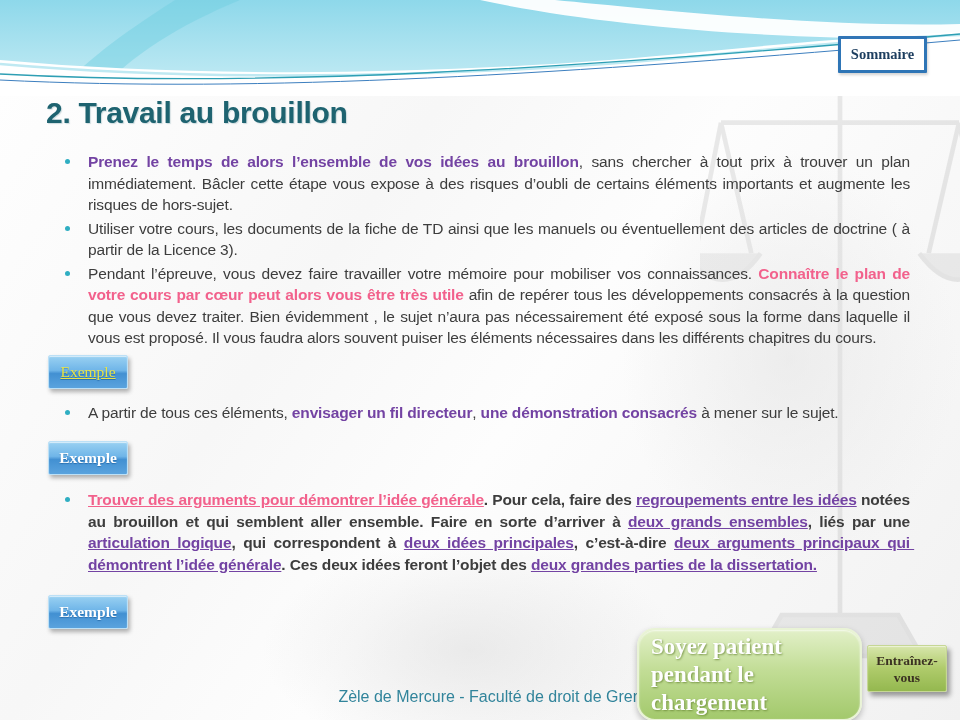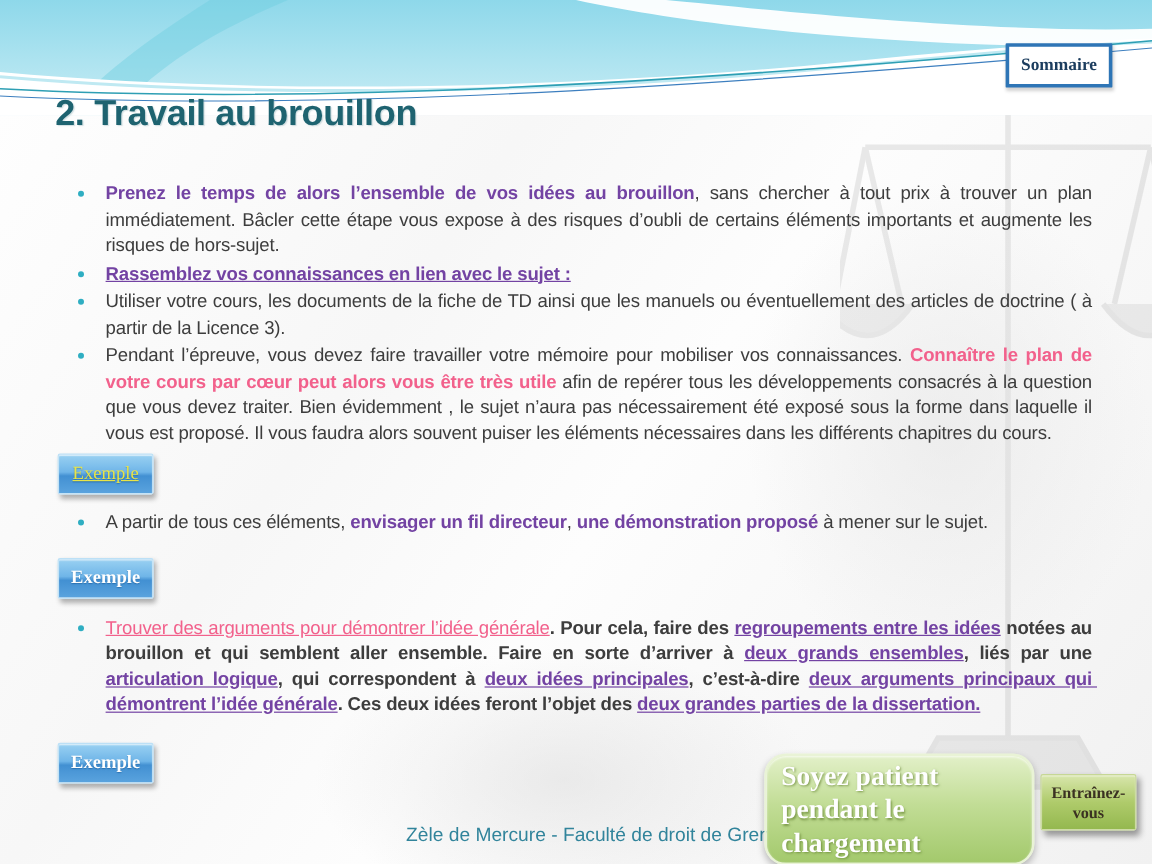--- a/index.html
+++ b/index.html
@@ -7,36 +7,36 @@
     background:linear-gradient(125deg,#ffffff 0%,#f7f7f7 35%,#fdfdfd 55%,#f1f1f1 100%);
     font-family:"Liberation Sans", sans-serif;}
   
   .band{position:absolute;top:0;left:0;width:960px;height:96px;z-index:1;}
   
   .sommaire{position:absolute;top:36px;left:838px;width:89px;height:37px;z-index:6;
     background:#ffffff;border:3px solid #2E75B6;border-radius:1px;
     font-family:"Liberation Serif", serif;font-weight:bold;font-size:14.5px;color:#1C3D5E;
     display:flex;align-items:center;justify-content:center;cursor:pointer;box-shadow:1px 2px 3px rgba(0,0,0,.18);}
   
-  .page-title{position:absolute;top:78px;left:46px;z-index:3;
+  .page-title{position:absolute;top:96px;left:46px;z-index:3;
     font-size:30px;font-weight:bold;color:#1E6370;letter-spacing:-0.3px;
     text-shadow:1px 1px 1px rgba(120,160,170,0.35);}
   
   .content{position:absolute;top:151px;left:48px;width:862px;z-index:3;}
   .bullet{position:relative;padding-left:40px;text-align:justify;
     font-size:15.5px;line-height:21.5px;color:#3D3D3D;letter-spacing:-0.15px;margin-bottom:2px;}
   .bullet::before{content:"";position:absolute;left:17px;top:8px;width:5px;height:5px;
     border-radius:50%;background:#2FAEC2;}
   .seg{white-space:pre-wrap;}
   .plain{}
   .bold{font-weight:bold;}
   .purple-bold{color:#7343A3;font-weight:bold;}
   .purple-bold-underline{color:#7343A3;font-weight:bold;text-decoration:underline;}
   .pink-bold{color:#F2618C;font-weight:bold;}
-  .pink-bold-underline{color:#F2618C;font-weight:normal;text-decoration:underline;}
+  .pink-bold-underline{color:#F2618C;font-weight:bold;text-decoration:underline;}
   
   .btn-row{}
   .btn-row-0{margin-top:6px;margin-bottom:13px;}
   .btn-row-1{margin-top:18px;margin-bottom:14px;}
   .btn-row-2{margin-top:20px;margin-bottom:0;}
   .exemple-btn{width:80px;height:34px;border:1px solid #BCE0F6;border-radius:2px;cursor:pointer;
     background:linear-gradient(180deg,#9AD1F2 0%,#6FB5E8 45%,#4290D2 55%,#5AA3DE 100%);
     box-shadow:2px 3px 4px rgba(0,0,0,0.30), inset 0 1px 1px rgba(255,255,255,0.65);
     font-family:"Liberation Serif", serif;font-weight:bold;font-size:15.5px;color:#ffffff;
     text-shadow:0 1px 1px rgba(0,60,120,0.4);}
@@ -104,25 +104,24 @@
   </svg>
   <div class="drape1"></div>
   <div class="drape2"></div>
 
   <button class="sommaire">Sommaire</button>
 
   <div class="page-title">2. Travail au brouillon</div>
 
   <div class="content">
       <div class="bullet"><span class="seg purple-bold">Prenez le temps de alors l’ensemble de vos idées au brouillon</span><span class="seg plain">, sans chercher à tout prix à trouver un plan immédiatement. Bâcler cette étape vous expose à des risques d’oubli de certains éléments importants et augmente les risques de hors-sujet.</span></div>
-      <div class="bullet"><span class="seg purple-bold-underline">Rassemblez vos connaissances en lien avec le sujet :</span></div>
       <div class="bullet"><span class="seg plain">Utiliser votre cours, les documents de la fiche de TD ainsi que les manuels ou éventuellement des articles de doctrine ( à partir de la Licence 3).</span></div>
       <div class="bullet"><span class="seg plain">Pendant l’épreuve, vous devez faire travailler votre mémoire pour mobiliser vos connaissances. </span><span class="seg pink-bold">Connaître le plan de votre cours par cœur peut alors vous être très utile</span><span class="seg plain"> afin de repérer tous les développements consacrés à la question que vous devez traiter. Bien évidemment , le sujet n’aura pas nécessairement été exposé sous la forme dans laquelle il vous est proposé. Il vous faudra alors souvent puiser les éléments nécessaires dans les différents chapitres du cours.</span></div>
       <div class="btn-row btn-row-0"><button class="exemple-btn yellow-underline">Exemple</button></div>
-      <div class="bullet"><span class="seg plain">A partir de tous ces éléments, </span><span class="seg purple-bold">envisager un fil directeur</span><span class="seg plain">, </span><span class="seg purple-bold">une démonstration proposé</span><span class="seg plain"> à mener sur le sujet.</span></div>
+      <div class="bullet"><span class="seg plain">A partir de tous ces éléments, </span><span class="seg purple-bold">envisager un fil directeur</span><span class="seg plain">, </span><span class="seg purple-bold">une démonstration consacrés</span><span class="seg plain"> à mener sur le sujet.</span></div>
       <div class="btn-row btn-row-1"><button class="exemple-btn white">Exemple</button></div>
       <div class="bullet"><span class="seg pink-bold-underline">Trouver des arguments pour démontrer l’idée générale</span><span class="seg bold">. Pour cela, faire des </span><span class="seg purple-bold-underline">regroupements entre les idées</span><span class="seg bold"> notées au brouillon et qui semblent aller ensemble. Faire en sorte d’arriver à </span><span class="seg purple-bold-underline">deux grands ensembles</span><span class="seg bold">, liés par une </span><span class="seg purple-bold-underline">articulation logique</span><span class="seg bold">, qui correspondent à </span><span class="seg purple-bold-underline">deux idées principales</span><span class="seg bold">, c’est-à-dire </span><span class="seg purple-bold-underline">deux arguments principaux qui démontrent l’idée générale</span><span class="seg bold">. Ces deux idées feront l’objet des </span><span class="seg purple-bold-underline">deux grandes parties de la dissertation.</span></div>
       <div class="btn-row btn-row-2"><button class="exemple-btn white">Exemple</button></div>
     </div>
 
   <div class="footer">Zèle de Mercure - Faculté de droit de Gren</div>
 
   <div class="loading-box">
     <div class="loading-text">Soyez patient pendant le chargement</div>
   </div>

